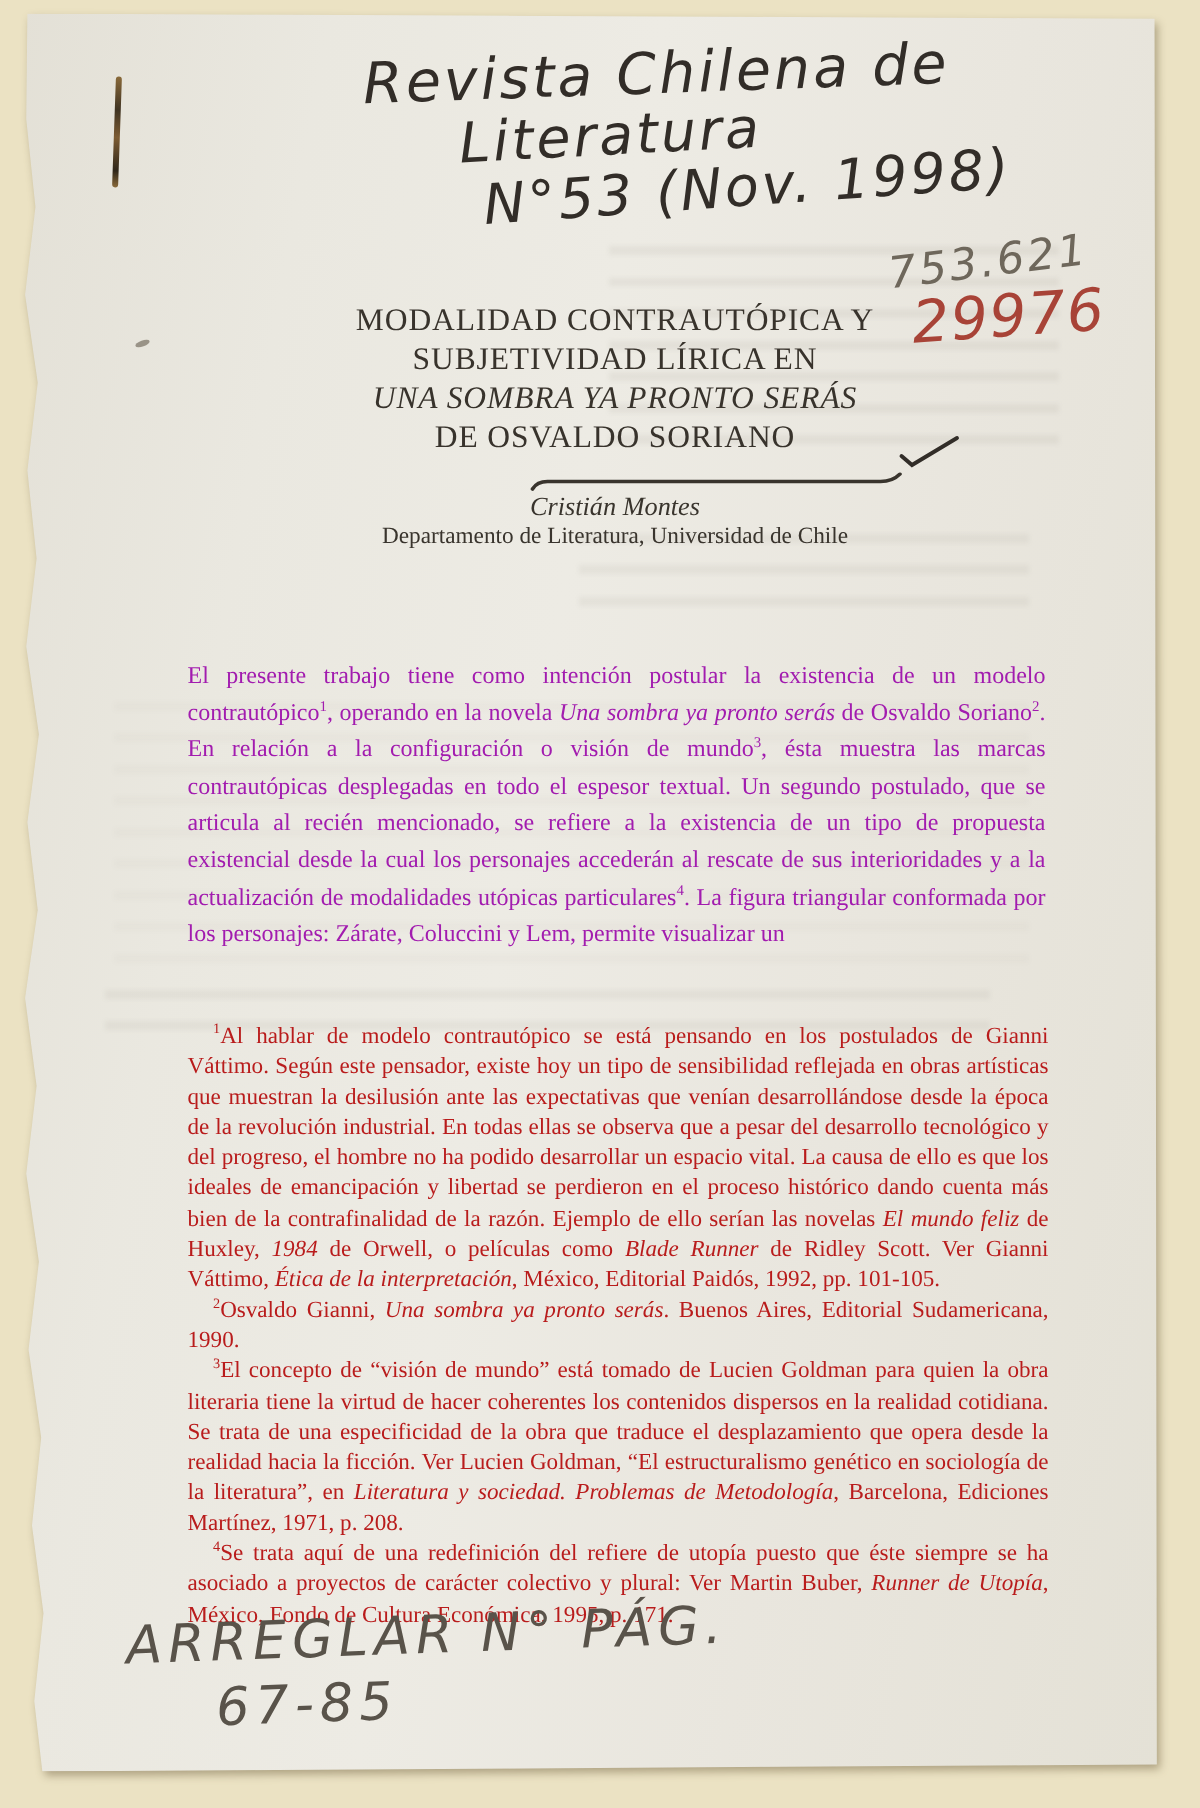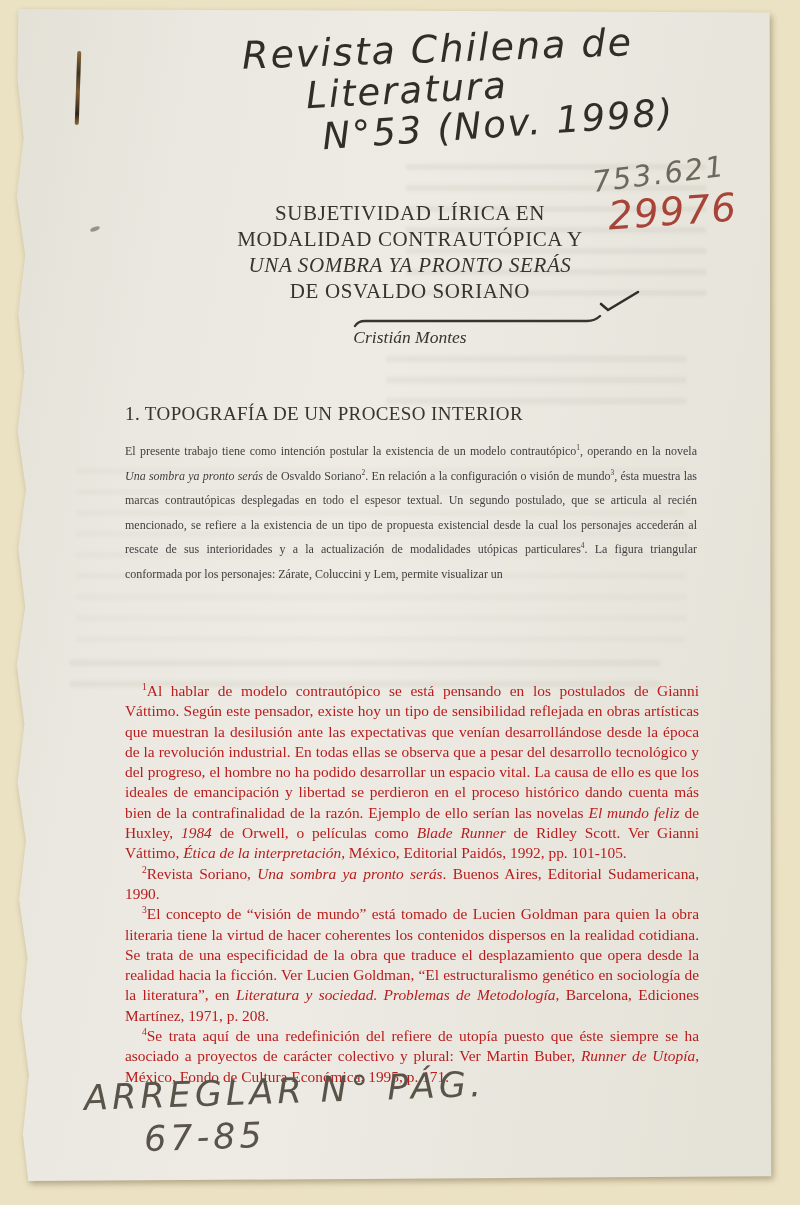--- a/index.html
+++ b/index.html
@@ -50,23 +50,23 @@
   .title .t-line{white-space:nowrap;}
   .author-block{left:119px;top:318px;width:570px;text-align:center;}
   .author-name{font-style:italic;font-size:17.5px;line-height:21px;font-family:Liberation Serif, serif;}
   .affiliation{font-size:15.5px;line-height:19px;}
   .section-heading{
     left:119px;top:394px;width:570px;
     font-size:19px;letter-spacing:0.4px;white-space:nowrap;
   }
   .body-par{
     left:119px;top:430px;width:572px;
-    font-size:12px;line-height:24.6px;
+    font-size:16px;line-height:24.6px;
     text-align:justify;
-    color:#404040;
+    color:#a21caf;
   }
   .body-par sup,.footnote sup{font-size:0.62em;line-height:0;}
   .footnotes{
     left:119px;top:672px;width:574px;
     font-size:15.4px;line-height:20.3px;
     text-align:justify;
     color:#b91c1c;
   }
   .footnote{margin:0;text-indent:17px;}
   .rule-svg{position:absolute;left:347px;top:306px;z-index:3;}
@@ -105,38 +105,38 @@
   <div class="hw hw-pencil" style="left:586px;top:148px;font-size:29px;letter-spacing:2px;transform:rotate(-7deg);">753.621</div>
   <div class="hw hw-red" style="left:602px;top:180px;font-size:39px;letter-spacing:1px;transform:rotate(-4deg);">29976</div>
   <div class="hw hw-pencil-dark" style="left:78px;top:1062px;font-size:35px;letter-spacing:4px;transform:rotate(-2deg);">ARREGLAR N° PÁG.</div>
   <div class="hw hw-pencil-dark" style="left:138px;top:1108px;font-size:35px;letter-spacing:4px;transform:rotate(-2deg);">67-85</div>
 
   <svg class="check-svg" width="44" height="28" viewBox="0 0 44 28">
     <path d="M3 17 L10 23 L40 5" fill="none" stroke="#322d28" stroke-width="2.6" stroke-linecap="round"></path>
   </svg>
 
   <div class="txt title">
+    <div class="t-line">MODALIDAD CONTRAUTÓPICA Y</div>
     <div class="t-line">SUBJETIVIDAD LÍRICA EN</div>
-    <div class="t-line">MODALIDAD CONTRAUTÓPICA Y</div>
     <div class="t-line" style="font-style:italic;">UNA SOMBRA YA PRONTO SERÁS</div>
     <div class="t-line">DE OSVALDO SORIANO</div>
   </div>
 
   <svg class="rule-svg" width="250" height="14" viewBox="0 0 250 14">
     <path d="M2 11 Q5 6 12 6 L234 6 Q242 6 247 1" fill="none" stroke="#39342d" stroke-width="2.4" stroke-linecap="round"></path>
   </svg>
 
   <div class="txt author-block">
     <div class="author-name">Cristián Montes</div>
+    <div class="affiliation">Departamento de Literatura, Universidad de Chile</div>
   </div>
 
-  <div class="txt section-heading">1. TOPOGRAFÍA DE UN PROCESO INTERIOR</div>
 
   <div class="txt body-par"><span>El presente trabajo tiene como intención postular la existencia de un modelo contrautópico</span><sup>1</sup><span>, operando en la novela </span><i>Una sombra ya pronto serás</i><span> de Osvaldo Soriano</span><sup>2</sup><span>. En relación a la configuración o visión de mundo</span><sup>3</sup><span>, ésta muestra las marcas contrautópicas desplegadas en todo el espesor textual. Un segundo postulado, que se articula al recién mencionado, se refiere a la existencia de un tipo de propuesta existencial desde la cual los personajes accederán al rescate de sus interioridades y a la actualización de modalidades utópicas particulares</span><sup>4</sup><span>. La figura triangular conformada por los personajes: Zárate, Coluccini y Lem, permite visualizar un</span></div>
 
   <div class="txt footnotes">
     <p class="footnote"><sup>1</sup><span>Al hablar de modelo contrautópico se está pensando en los postulados de Gianni Váttimo. Según este pensador, existe hoy un tipo de sensibilidad reflejada en obras artísticas que muestran la desilusión ante las expectativas que venían desarrollándose desde la época de la revolución industrial. En todas ellas se observa que a pesar del desarrollo tecnológico y del progreso, el hombre no ha podido desarrollar un espacio vital. La causa de ello es que los ideales de emancipación y libertad se perdieron en el proceso histórico dando cuenta más bien de la contrafinalidad de la razón. Ejemplo de ello serían las novelas </span><i>El mundo feliz</i><span> de Huxley, </span><i>1984</i><span> de Orwell, o películas como </span><i>Blade Runner</i><span> de Ridley Scott. Ver Gianni Váttimo, </span><i>Ética de la interpretación</i><span>, México, Editorial Paidós, 1992, pp. 101-105.</span></p>
-    <p class="footnote"><sup>2</sup><span>Revista Soriano, </span><i>Una sombra ya pronto serás</i><span>. Buenos Aires, Editorial Sudamericana, 1990.</span></p>
+    <p class="footnote"><sup>2</sup><span>Osvaldo Gianni, </span><i>Una sombra ya pronto serás</i><span>. Buenos Aires, Editorial Sudamericana, 1990.</span></p>
     <p class="footnote"><sup>3</sup><span>El concepto de “visión de mundo” está tomado de Lucien Goldman para quien la obra literaria tiene la virtud de hacer coherentes los contenidos dispersos en la realidad cotidiana. Se trata de una especificidad de la obra que traduce el desplazamiento que opera desde la realidad hacia la ficción. Ver Lucien Goldman, “El estructuralismo genético en sociología de la literatura”, en </span><i>Literatura y sociedad. Problemas de Metodología</i><span>, Barcelona, Ediciones Martínez, 1971, p. 208.</span></p>
     <p class="footnote"><sup>4</sup><span>Se trata aquí de una redefinición del refiere de utopía puesto que éste siempre se ha asociado a proyectos de carácter colectivo y plural: Ver Martin Buber, </span><i>Runner de Utopía</i><span>, México, Fondo de Cultura Económica, 1995, p. 171.</span></p>
   </div>
 
 </div>
 
 </body></html>

